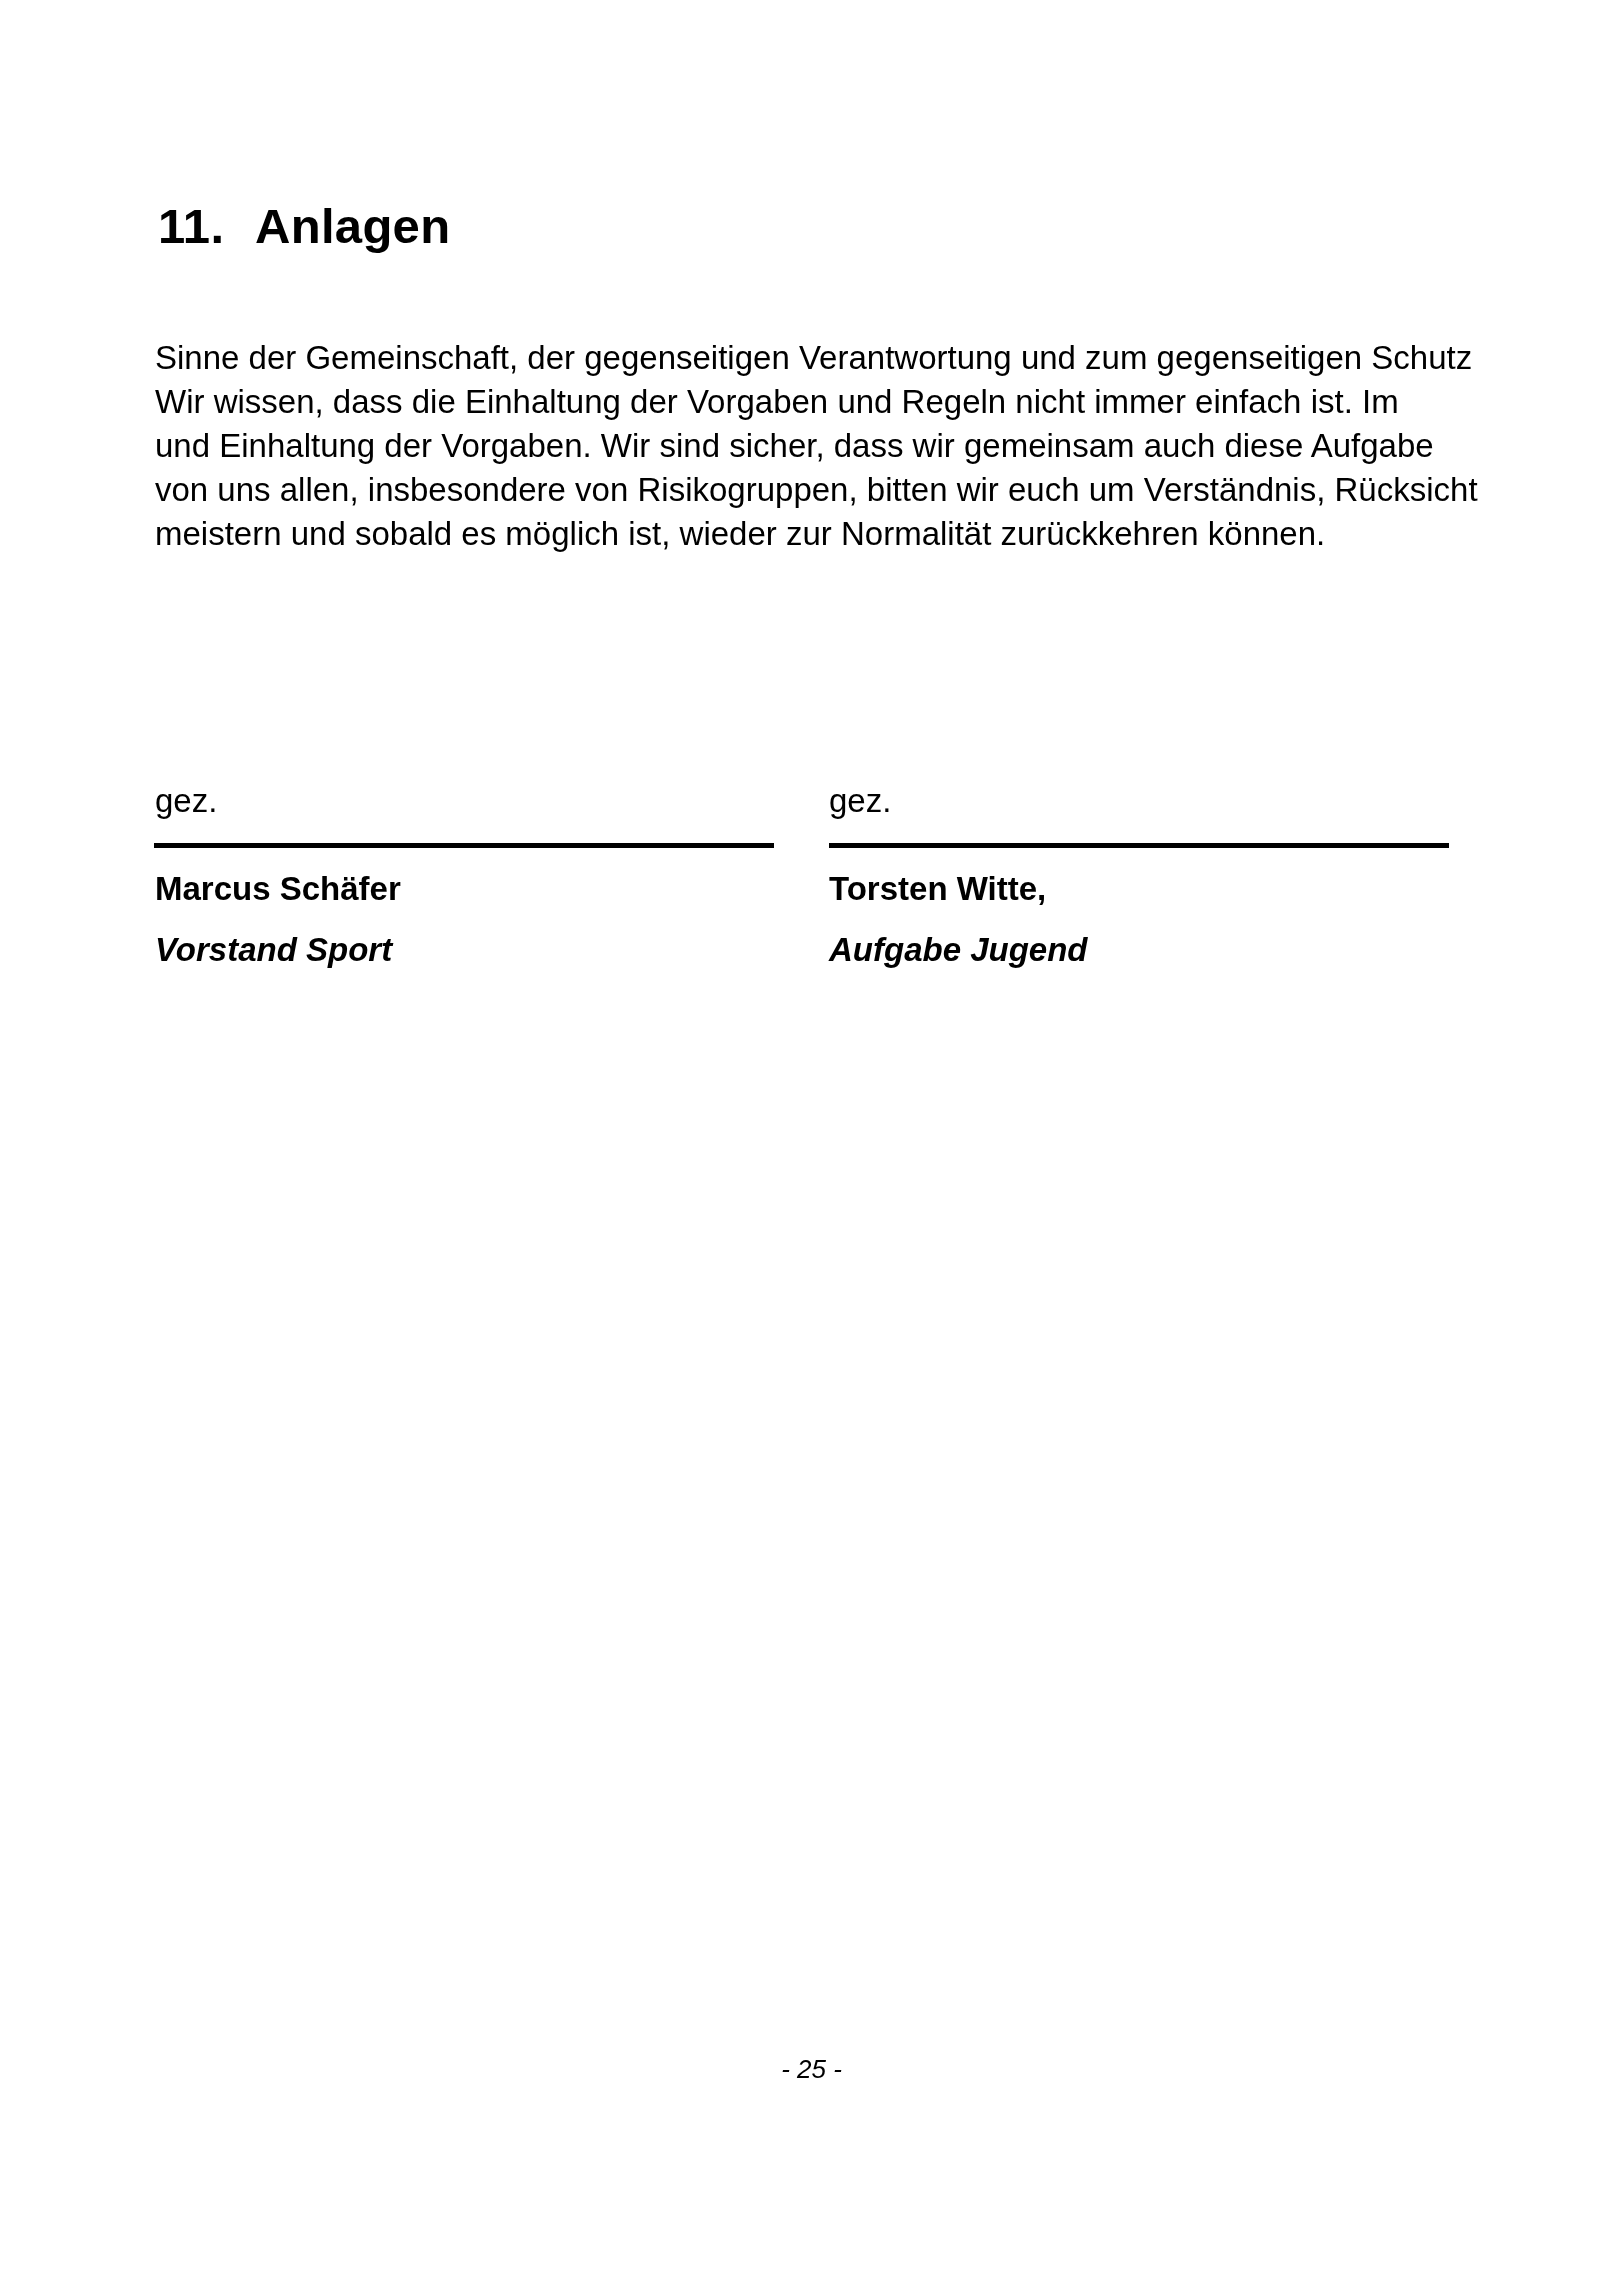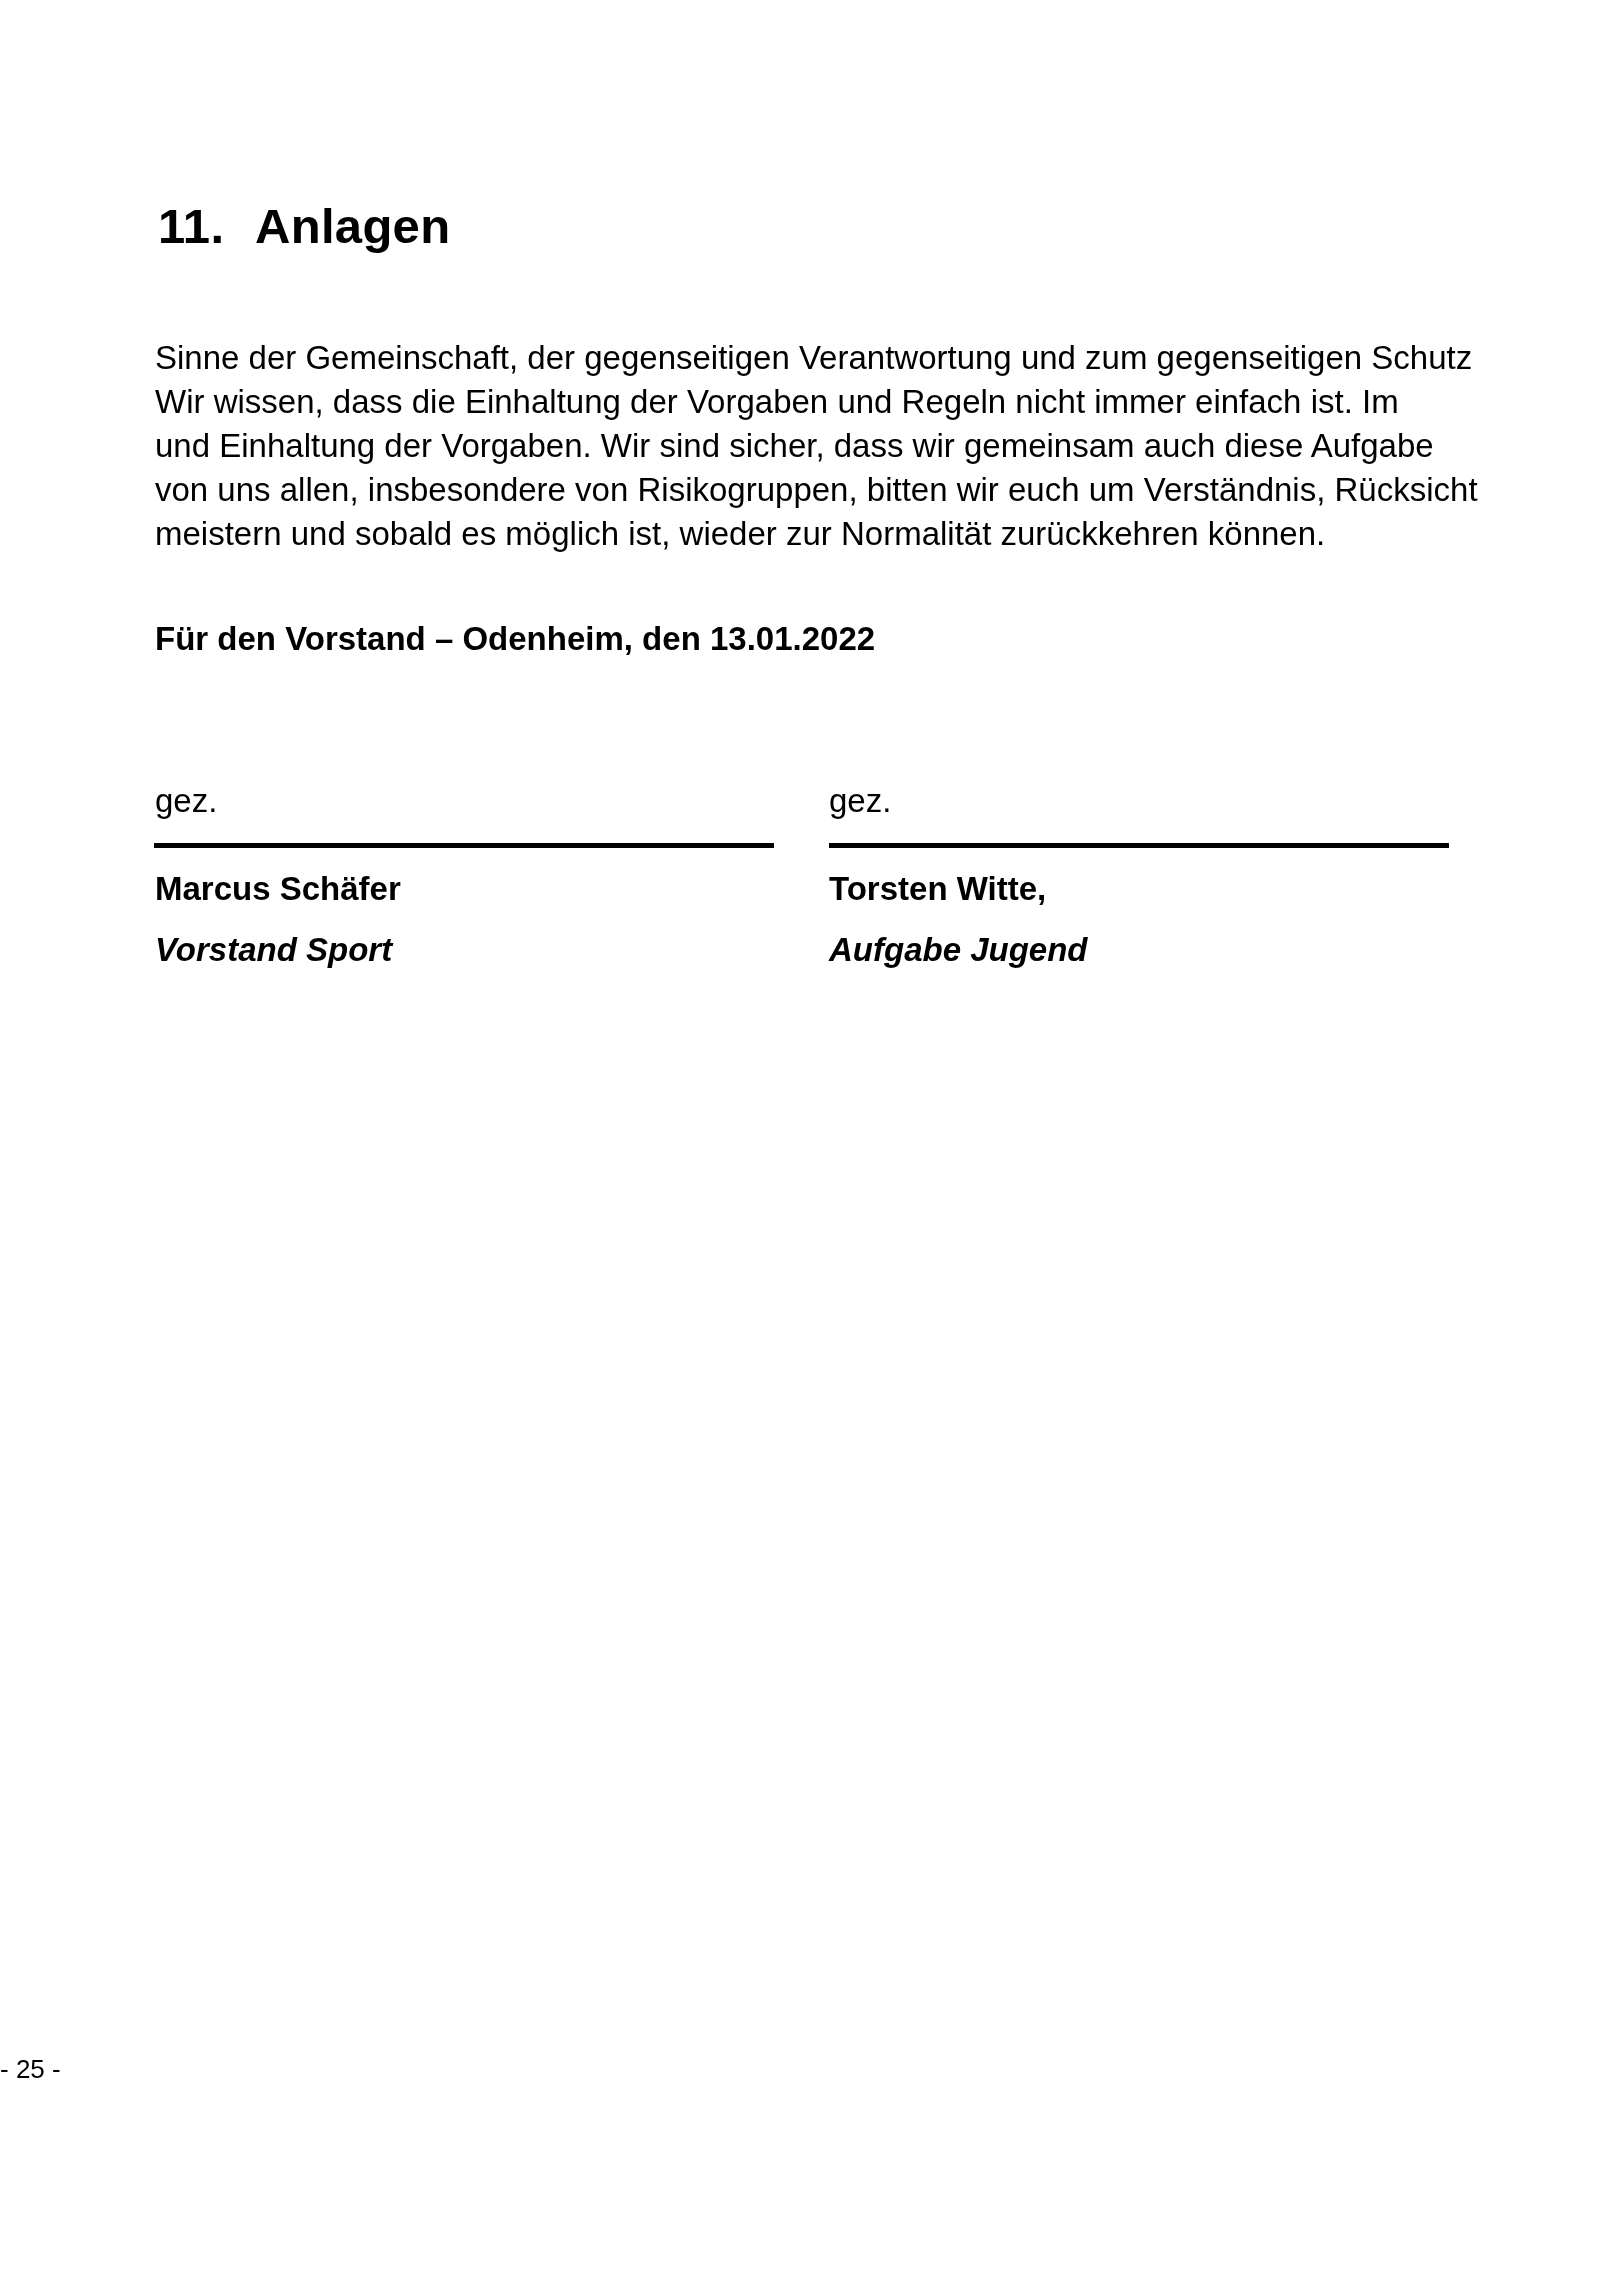--- a/index.html
+++ b/index.html
@@ -82,42 +82,43 @@
     line-height: 44px;
     font-weight: bold;
     white-space: nowrap;
     font-style: italic;
   }
 
   .page-number {
     left: 0;
     right: 0;
     top: 2054px;
+    text-align: center;
     font-size: 26px;
     line-height: 31px;
+    font-style: italic;
   }
 </style>
 </head>
 <body>
 
 <div class="page">
 
   <div class="abs heading">
     <span class="h-num">11.</span><span>Anlagen</span>
   </div>
 
   <div class="abs body-par">
     <div class="par-line">Sinne der Gemeinschaft, der gegenseitigen Verantwortung und zum gegenseitigen Schutz</div>
     <div class="par-line">Wir wissen, dass die Einhaltung der Vorgaben und Regeln nicht immer einfach ist. Im</div>
     <div class="par-line">und Einhaltung der Vorgaben. Wir sind sicher, dass wir gemeinsam auch diese Aufgabe</div>
     <div class="par-line">von uns allen, insbesondere von Risikogruppen, bitten wir euch um Verständnis, Rücksicht</div>
     <div class="par-line">meistern und sobald es möglich ist, wieder zur Normalität zurückkehren können.</div>
   </div>
 
-  <div class="abs date-line">Für den Vorstand – Odenheim, den 13.01.2022</div>
 
   <div class="abs gez col-left">gez.</div>
   <div class="abs gez col-right">gez.</div>
 
   <div class="abs sig-line left"></div>
   <div class="abs sig-line right"></div>
 
   <div class="abs sig-name col-left">Marcus Schäfer</div>
   <div class="abs sig-name col-right">Torsten Witte,</div>
 

